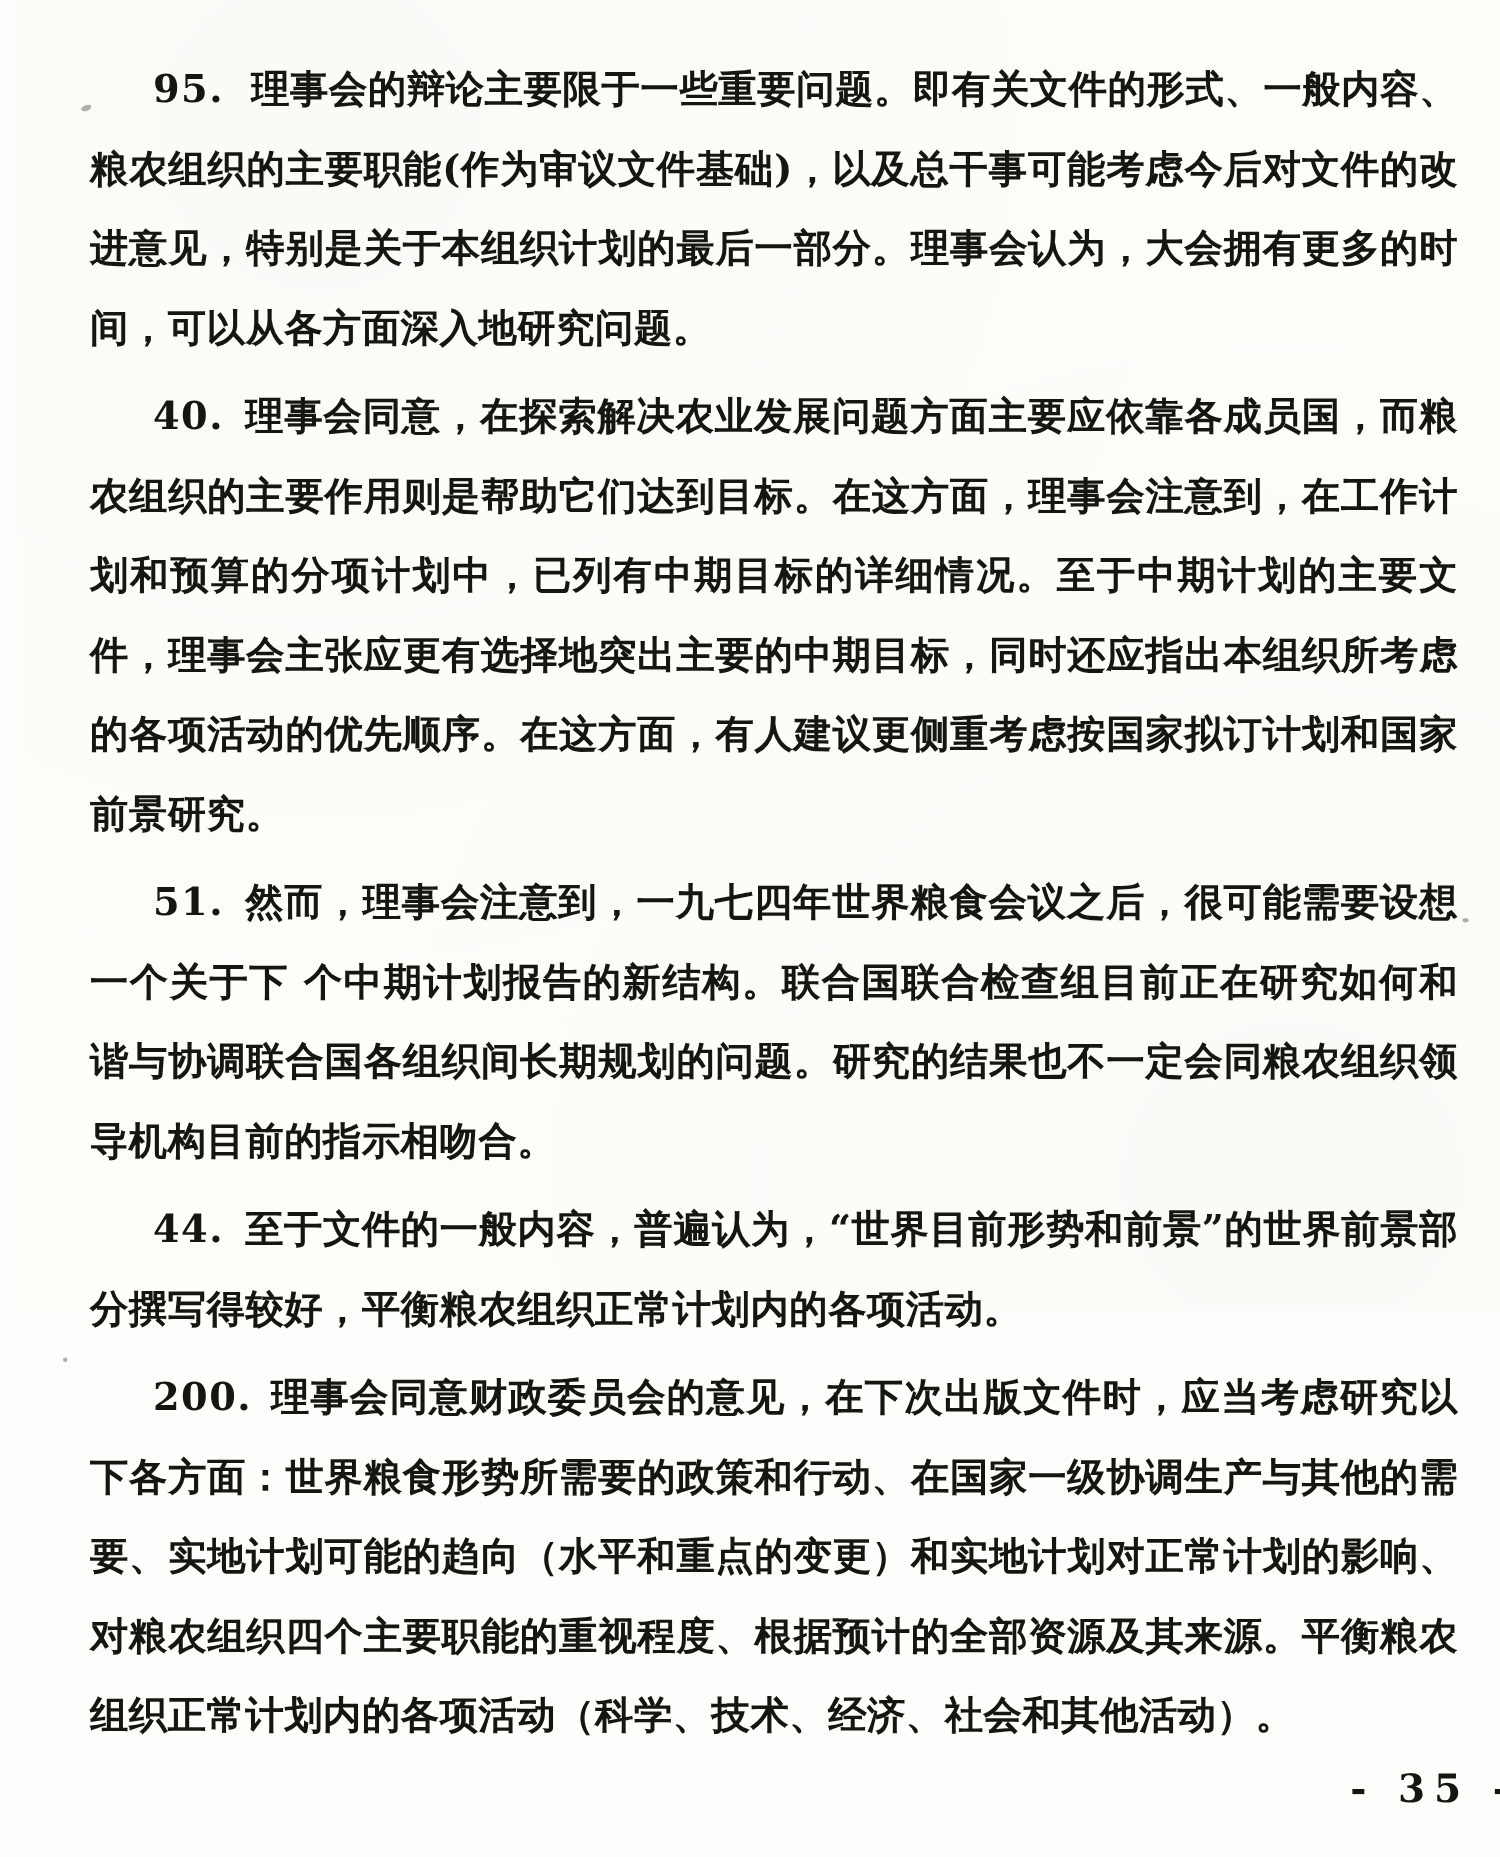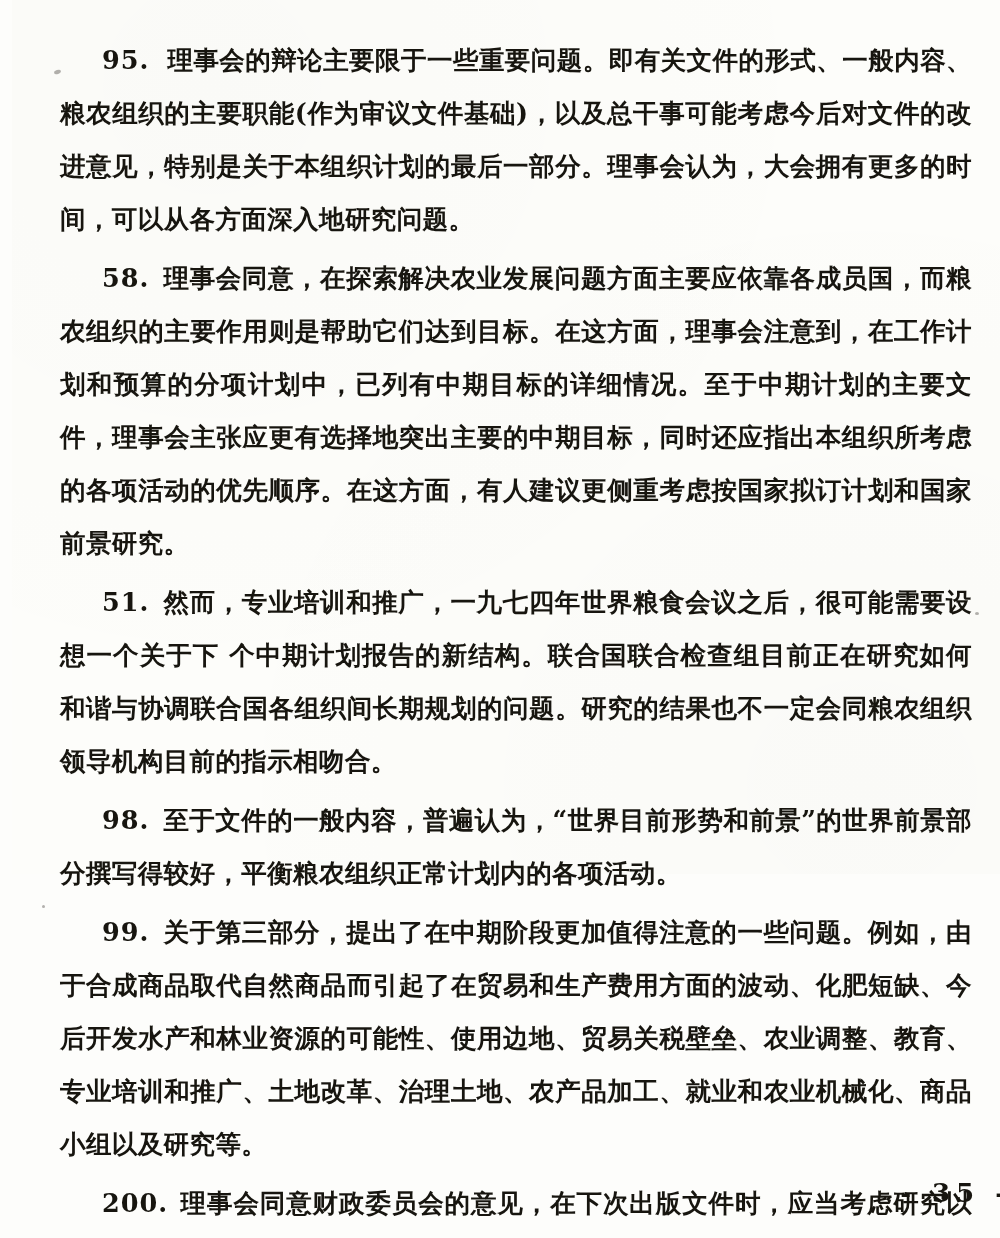--- a/index.html
+++ b/index.html
@@ -83,27 +83,26 @@
 <div id="page">
 
   <div class="speck s1"></div>
   <div class="speck s2"></div>
   <div class="speck s3"></div>
 
   <div class="doc-body">
 
     <p class="para p-95"><span class="num">95.</span><span>理事会的辩论主要限于一些重要问题。即有关文件的形式、一般内容、粮农组织的主要职能(作为审议文件基础)，以及总干事可能考虑今后对文件的改进意见，特别是关于本组织计划的最后一部分。理事会认为，大会拥有更多的时间，可以从各方面深入地研究问题。</span></p>
 
-    <p class="para p-96"><span class="num">58.</span><span>理事会同意，在探索解决农业发展问题方面主要应依靠各成员国，而粮农组织的主要作用则是帮助它们达到目标。在这方面，理事会注意到，在工作计划和预算的分项计划中，已列有中期目标的详细情况。至于中期计划的主要文件，理事会主张应更有选择地突出主要的中期目标，同时还应指出本组织所考虑的各项活动的优先顺序。在这方面，有人建议更侧重考虑按国家拟订计划和国家前景研究。</span></p>
+    <p class="para p-96"><span class="num">40.</span><span>理事会同意，在探索解决农业发展问题方面主要应依靠各成员国，而粮农组织的主要作用则是帮助它们达到目标。在这方面，理事会注意到，在工作计划和预算的分项计划中，已列有中期目标的详细情况。至于中期计划的主要文件，理事会主张应更有选择地突出主要的中期目标，同时还应指出本组织所考虑的各项活动的优先顺序。在这方面，有人建议更侧重考虑按国家拟订计划和国家前景研究。</span></p>
 
-    <p class="para p-97"><span class="num">51.</span><span>然而，专业培训和推广，一九七四年世界粮食会议之后，很可能需要设想一个关于下 个中期计划报告的新结构。联合国联合检查组目前正在研究如何和谐与协调联合国各组织间长期规划的问题。研究的结果也不一定会同粮农组织领导机构目前的指示相吻合。</span></p>
+    <p class="para p-97"><span class="num">51.</span><span>然而，理事会注意到，一九七四年世界粮食会议之后，很可能需要设想一个关于下 个中期计划报告的新结构。联合国联合检查组目前正在研究如何和谐与协调联合国各组织间长期规划的问题。研究的结果也不一定会同粮农组织领导机构目前的指示相吻合。</span></p>
 
-    <p class="para p-98"><span class="num">98.</span><span>至于文件的一般内容，普遍认为，“世界目前形势和前景”的世界前景部分撰写得较好，平衡粮农组织正常计划内的各项活动。</span></p>
+    <p class="para p-98"><span class="num">44.</span><span>至于文件的一般内容，普遍认为，“世界目前形势和前景”的世界前景部分撰写得较好，平衡粮农组织正常计划内的各项活动。</span></p>
 
-    <p class="para p-99"><span class="num">99.</span><span>关于第三部分，提出了在中期阶段更加值得注意的一些问题。例如，由于合成商品取代自然商品而引起了在贸易和生产费用方面的波动、化肥短缺、今后开发水产和林业资源的可能性、使用边地、贸易关税壁垒、农业调整、教育、专业培训和推广、土地改革、治理土地、农产品加工、就业和农业机械化、商品小组以及研究等。</span></p>
 
     <p class="para p-100"><span class="num">200.</span><span>理事会同意财政委员会的意见，在下次出版文件时，应当考虑研究以下各方面：世界粮食形势所需要的政策和行动、在国家一级协调生产与其他的需要、实地计划可能的趋向（水平和重点的变更）和实地计划对正常计划的影响、对粮农组织四个主要职能的重视程度、根据预计的全部资源及其来源。平衡粮农组织正常计划内的各项活动（科学、技术、经济、社会和其他活动）。</span></p>
 
   </div>
 
   <div class="page-number">- 35 -</div>
 
 </div>
 
 </body></html>

